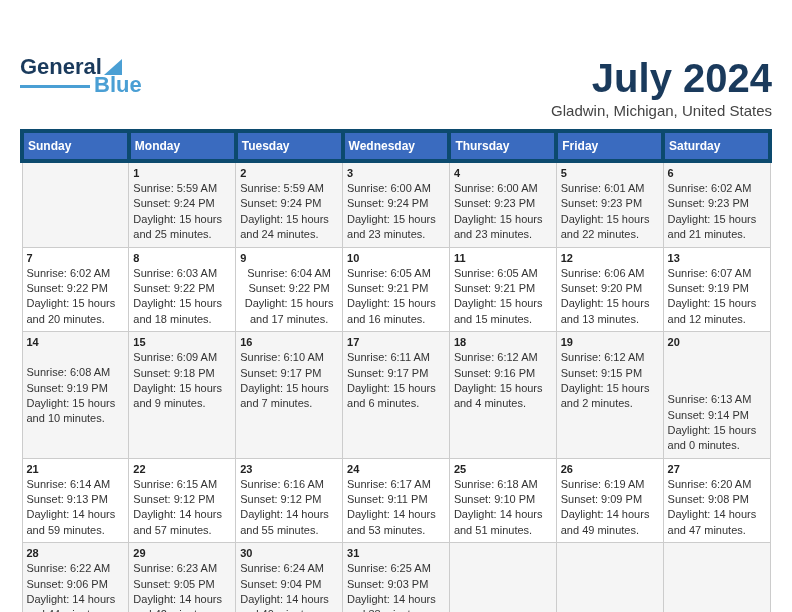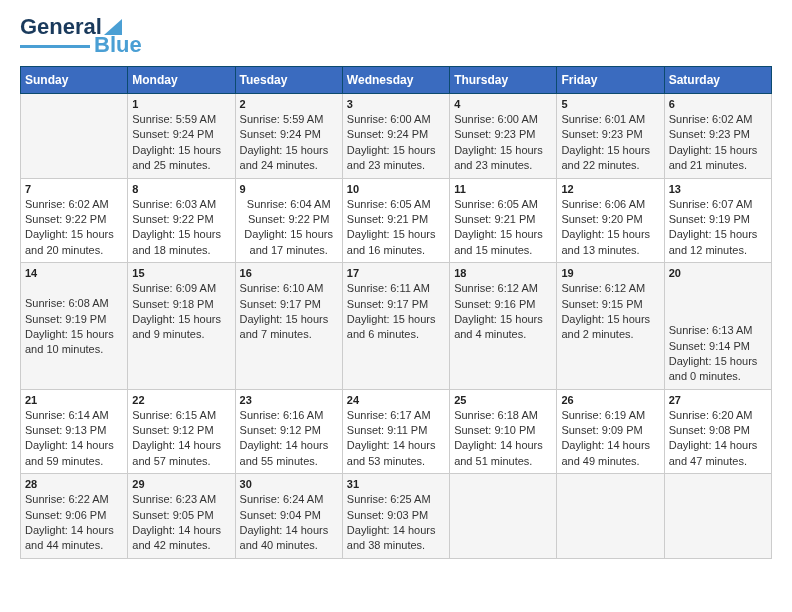--- a/index.html
+++ b/index.html
@@ -8,20 +8,21 @@
       background: #fff;
       width: 792px;
       min-height: 612px;
       padding: 16px 20px;
     }
     .header {
       display: flex;
       justify-content: space-between;
       align-items: flex-start;
       margin-bottom: 10px;
+      margin-top: 40px;
     }
     .logo {
       display: flex;
       flex-direction: column;
       align-items: flex-start;
     }
     .logo-text {
       font-size: 22px;
       font-weight: bold;
       color: #1a3a5c;
@@ -52,21 +53,21 @@
       border-collapse: collapse;
       table-layout: fixed;
     }
     thead tr th {
       background: #3a6bbf;
       color: #fff;
       font-size: 12px;
       font-weight: bold;
       padding: 6px 4px;
       text-align: left;
-      border: 1px solid #0c4a6e;
+      border: 4px solid #0c4a6e;
     }
     tbody tr td {
       vertical-align: top;
       border: 1px solid #ccc;
       padding: 4px 4px 4px 4px;
       font-size: 10px;
       color: #333;
       height: 80px;
     }
     tbody tr:nth-child(odd) td {
@@ -97,20 +98,24 @@
       <span class="logo-text">General</span>
       <svg width="18" height="20" viewBox="0 0 18 20" style="margin-left:2px;margin-top:-4px;">
         <polygon points="0,20 18,20 18,4" fill="#4a9fd4"></polygon>
       </svg>
     </div>
     <div style="display:flex;align-items:center;margin-top:-4px;">
       <div class="logo-line"></div>
       <span class="logo-text" style="color:#4a9fd4;font-size:22px;margin-left:4px;">Blue</span>
     </div>
   </div>
+  <div class="title-block">
+    <div class="month-title">July 2024</div>
+    <div class="location-title">Gladwin, Michigan, United States</div>
+  </div>
 </div>
 
 <table>
   <thead>
     <tr id="header-row">
     <th>Sunday</th>
         <th>Monday</th>
         <th>Tuesday</th>
         <th>Wednesday</th>
         <th>Thursday</th>

